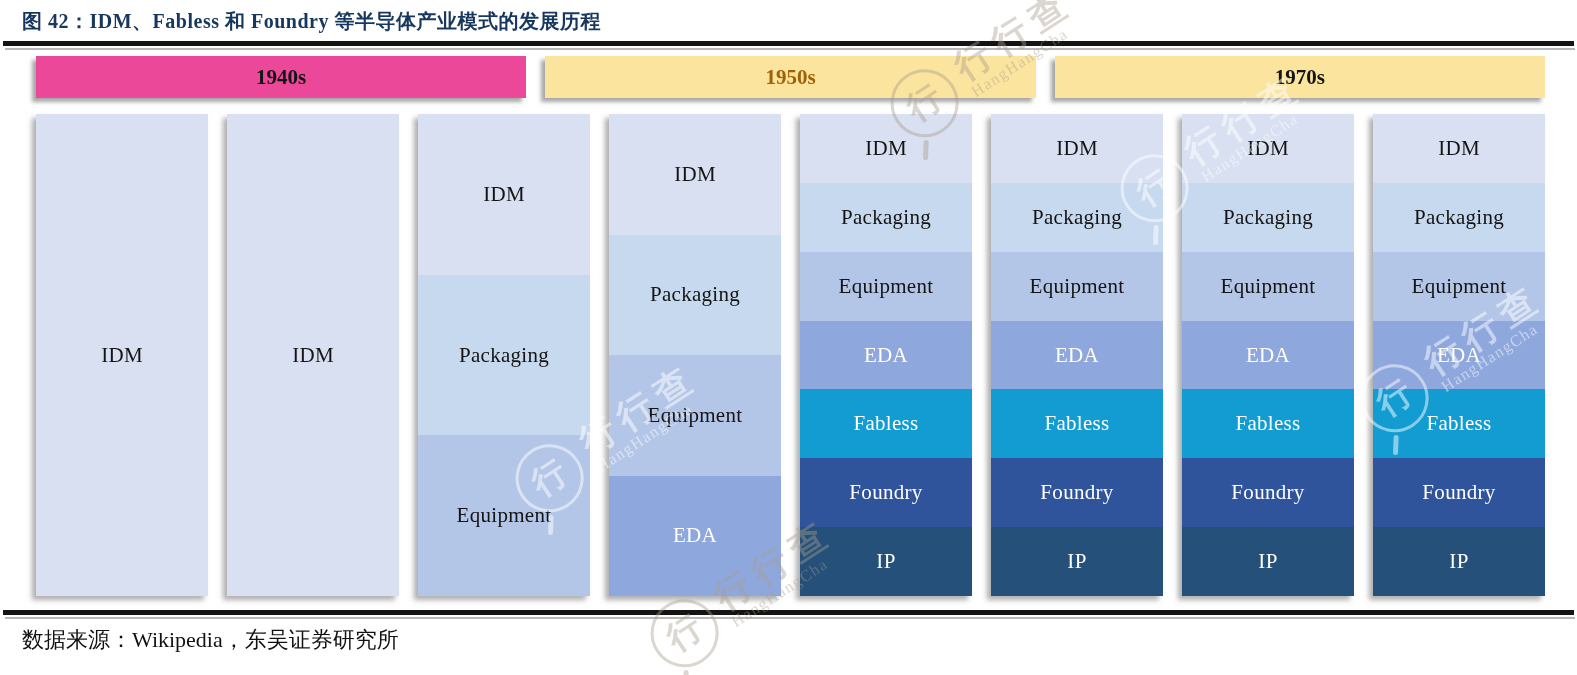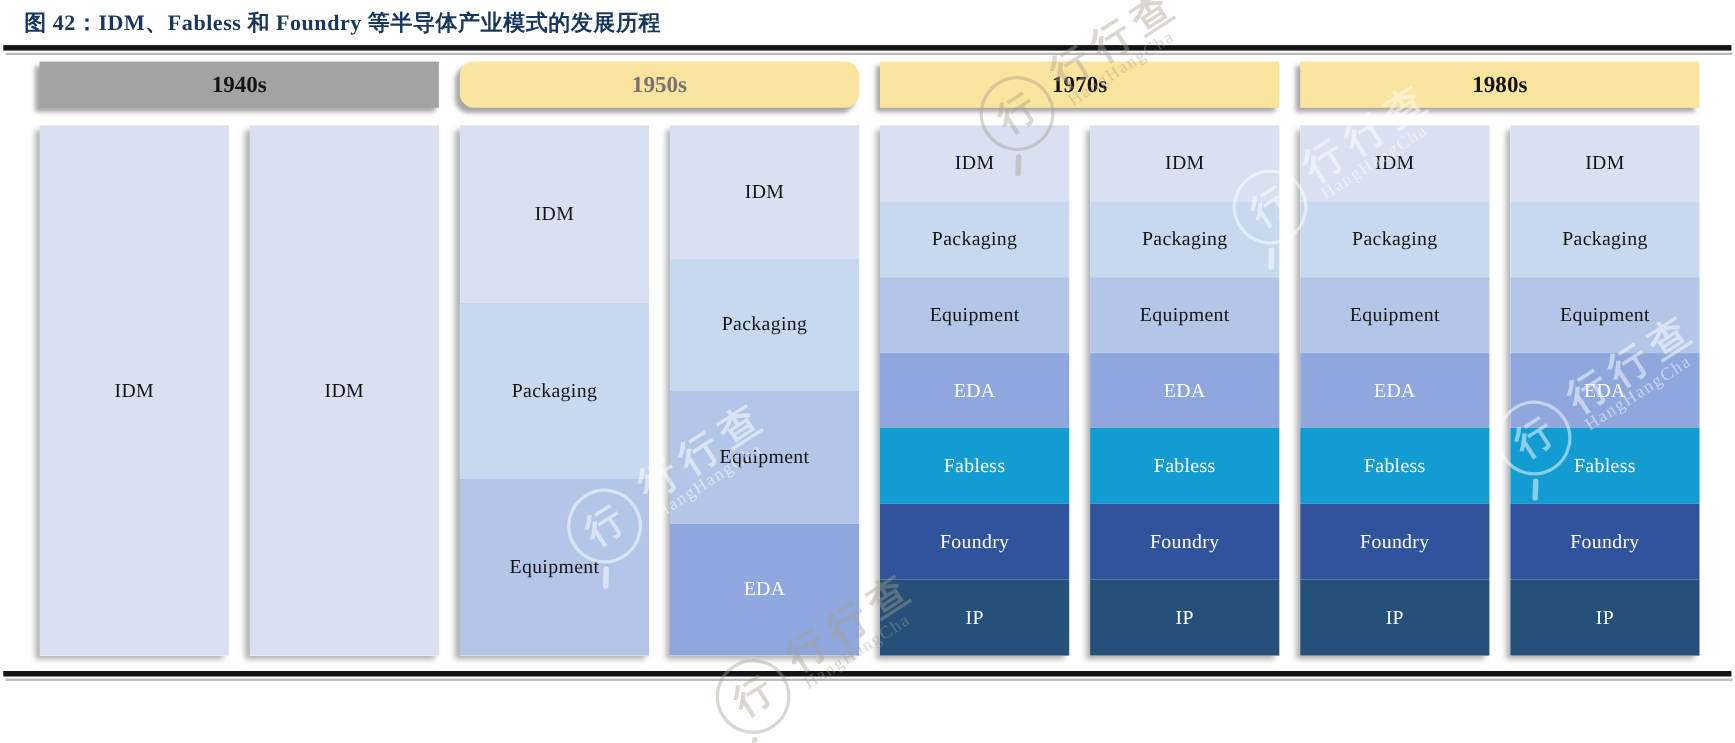--- a/index.html
+++ b/index.html
@@ -32,21 +32,21 @@
     font-weight:bold;font-size:21px;
     box-shadow:-4px 4px 4px rgba(95,95,95,0.55);
   }
   .columns-row{display:flex;gap:19px;margin-top:16px;height:482px;}
   .column{
     flex:1;display:flex;flex-direction:column;
     box-shadow:-4px 4px 5px rgba(95,95,95,0.5);
   }
   .segment{
     flex:1;display:flex;align-items:center;justify-content:center;
-    font-size:18px;letter-spacing:0.3px;
+    font-size:21px;letter-spacing:0.3px;
   }
 
   .source{
     margin:11px 0 0 22px;font-size:22px;color:#111111;line-height:1.3;
   }
 
   
   #wm-layer{position:absolute;inset:0;pointer-events:none;}
   .wm{
     position:absolute;display:flex;align-items:center;gap:12px;
@@ -71,32 +71,29 @@
 <body>
 
 <div class="page">
 
   <div class="title" style="color: rgb(23, 55, 94);">图 42：IDM、Fabless 和 Foundry 等半导体产业模式的发展历程</div>
 
   <div class="rule" style="background: rgb(20, 20, 20);"></div>
 
   <div class="chart">
     <div class="header-row">
-        <div class="header-box" style="background: #a3a3a3; color: rgb(20, 20, 20);">
+        <div class="header-box" style="background: #ec4899; color: rgb(20, 20, 20);">
           <span>1940s</span>
         </div>
-        <div class="header-box" style="background: rgb(251, 228, 158); color: #737373; border-radius: 13px;">
+        <div class="header-box" style="background: rgb(251, 228, 158); color: #a16207;">
           <span>1950s</span>
         </div>
         <div class="header-box" style="background: rgb(251, 228, 158); color: rgb(20, 20, 20);">
           <span>1970s</span>
         </div>
-        <div class="header-box" style="background: rgb(251, 228, 158); color: rgb(20, 20, 20);">
-          <span>1980s</span>
-        </div>
       </div>
     <div class="columns-row">
         <div class="column">
           <div class="segment" style="background: rgb(216, 224, 241);">
             <span style="color: rgb(20, 20, 20);">IDM</span>
           </div>
         </div>
         <div class="column">
           <div class="segment" style="background: rgb(216, 224, 241);">
             <span style="color: rgb(20, 20, 20);">IDM</span>
@@ -217,20 +214,21 @@
           </div>
           <div class="segment" style="background: rgb(36, 80, 122);">
             <span style="color: rgb(255, 255, 255);">IP</span>
           </div>
         </div>
       </div>
   </div>
 
   <div class="rule rule-bottom" style="background: rgb(20, 20, 20);"></div>
 
+  <div class="source">数据来源：Wikipedia，东吴证券研究所</div>
 
   <div id="wm-layer">
       <div class="wm dark" style="left: 985px; top: 55px;">
         <div class="wm-logo">行</div>
         <div>
           <div class="wm-cn">行行查</div>
           <div class="wm-en">HangHangCha</div>
         </div>
       </div>
       <div class="wm light" style="left: 610px; top: 430px;">

